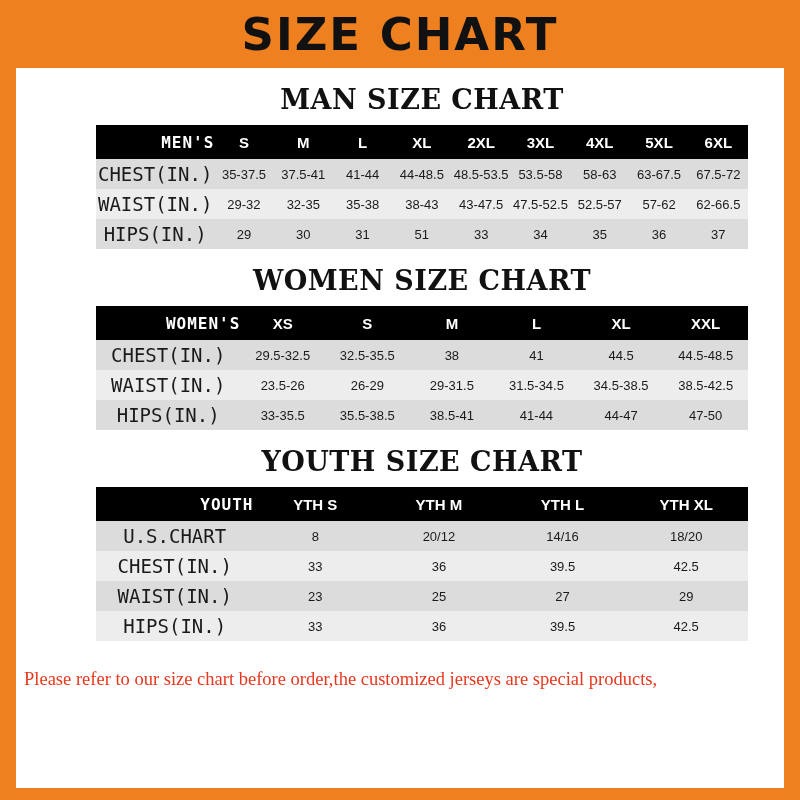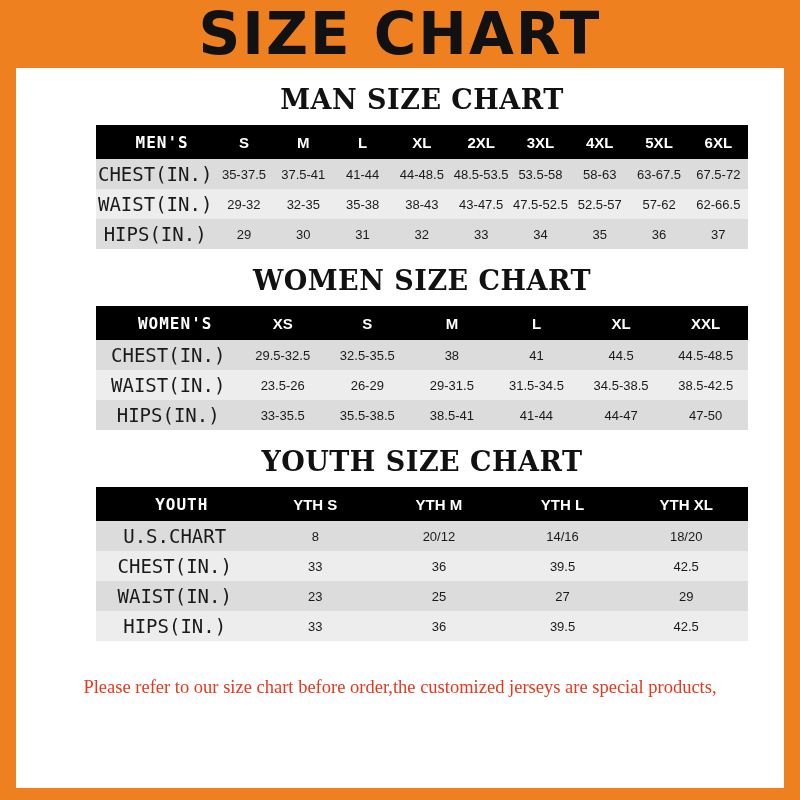--- a/index.html
+++ b/index.html
@@ -29,21 +29,21 @@
     align-items: center;
     justify-content: center;
     margin-left: -16px;
     margin-right: -16px;
     padding-left: 16px;
     padding-right: 16px;
   }
   .header-title {
     font-family: "DejaVu Sans", sans-serif;
     font-weight: bold;
-    font-size: 58px;
+    font-size: 45px;
     letter-spacing: 2px;
     color: #111111;
     line-height: 1;
     text-align: center;
   }
   .section {
     padding: 0 36px;
     margin-left: 44px;
   }
   .section-title {
@@ -71,43 +71,42 @@
     vertical-align: middle;
   }
   table.size-table thead th {
     background: #000000;
     color: #ffffff;
     font-size: 15px;
     font-weight: bold;
     height: 34px;
   }
   table.size-table thead th.rowlabel {
-    text-align: center;
+    text-align: right;
     padding-left: 14px;
     font-family: "DejaVu Sans Mono", monospace;
     font-size: 16px;
     letter-spacing: 1px;
   }
   table.size-table tbody td.rowlabel {
     font-family: "DejaVu Sans Mono", monospace;
     font-size: 19px;
     text-align: center;
     letter-spacing: 0px;
   }
   tr.shade-a td { background: #dcdcdc; }
   tr.shade-b td { background: #ededed; }
   tr.shade-c td { background: #dcdcdc; }
   tr.shade-d td { background: #ededed; }
   .men-col-label { width: 16%; }
   .women-col-label { width: 20%; }
   .youth-col-label { width: 22%; }
   .footer-note {
-    margin-top: 34px;
-    padding: 0 20px;
-    text-align: center;
+    margin-top: 26px;
+    padding: 0 8px;
     color: #e8371d;
     font-family: "Liberation Serif", serif;
     font-size: 18.5px;
     line-height: 1.35;
   }
   .footer-note div { white-space: nowrap; }
   .bottom-band {
     position: absolute;
     left: -16px;
     right: -16px;
@@ -165,21 +164,21 @@
           <td>47.5-52.5</td>
           <td>52.5-57</td>
           <td>57-62</td>
           <td>62-66.5</td>
         </tr>
         <tr class="shade-a">
           <td class="rowlabel">HIPS(IN.)</td>
           <td>29</td>
           <td>30</td>
           <td>31</td>
-          <td>32</td>
+          <td>51</td>
           <td>33</td>
           <td>34</td>
           <td>35</td>
           <td>36</td>
           <td>37</td>
         </tr>
       </tbody>
     </table>
   </div>
 

